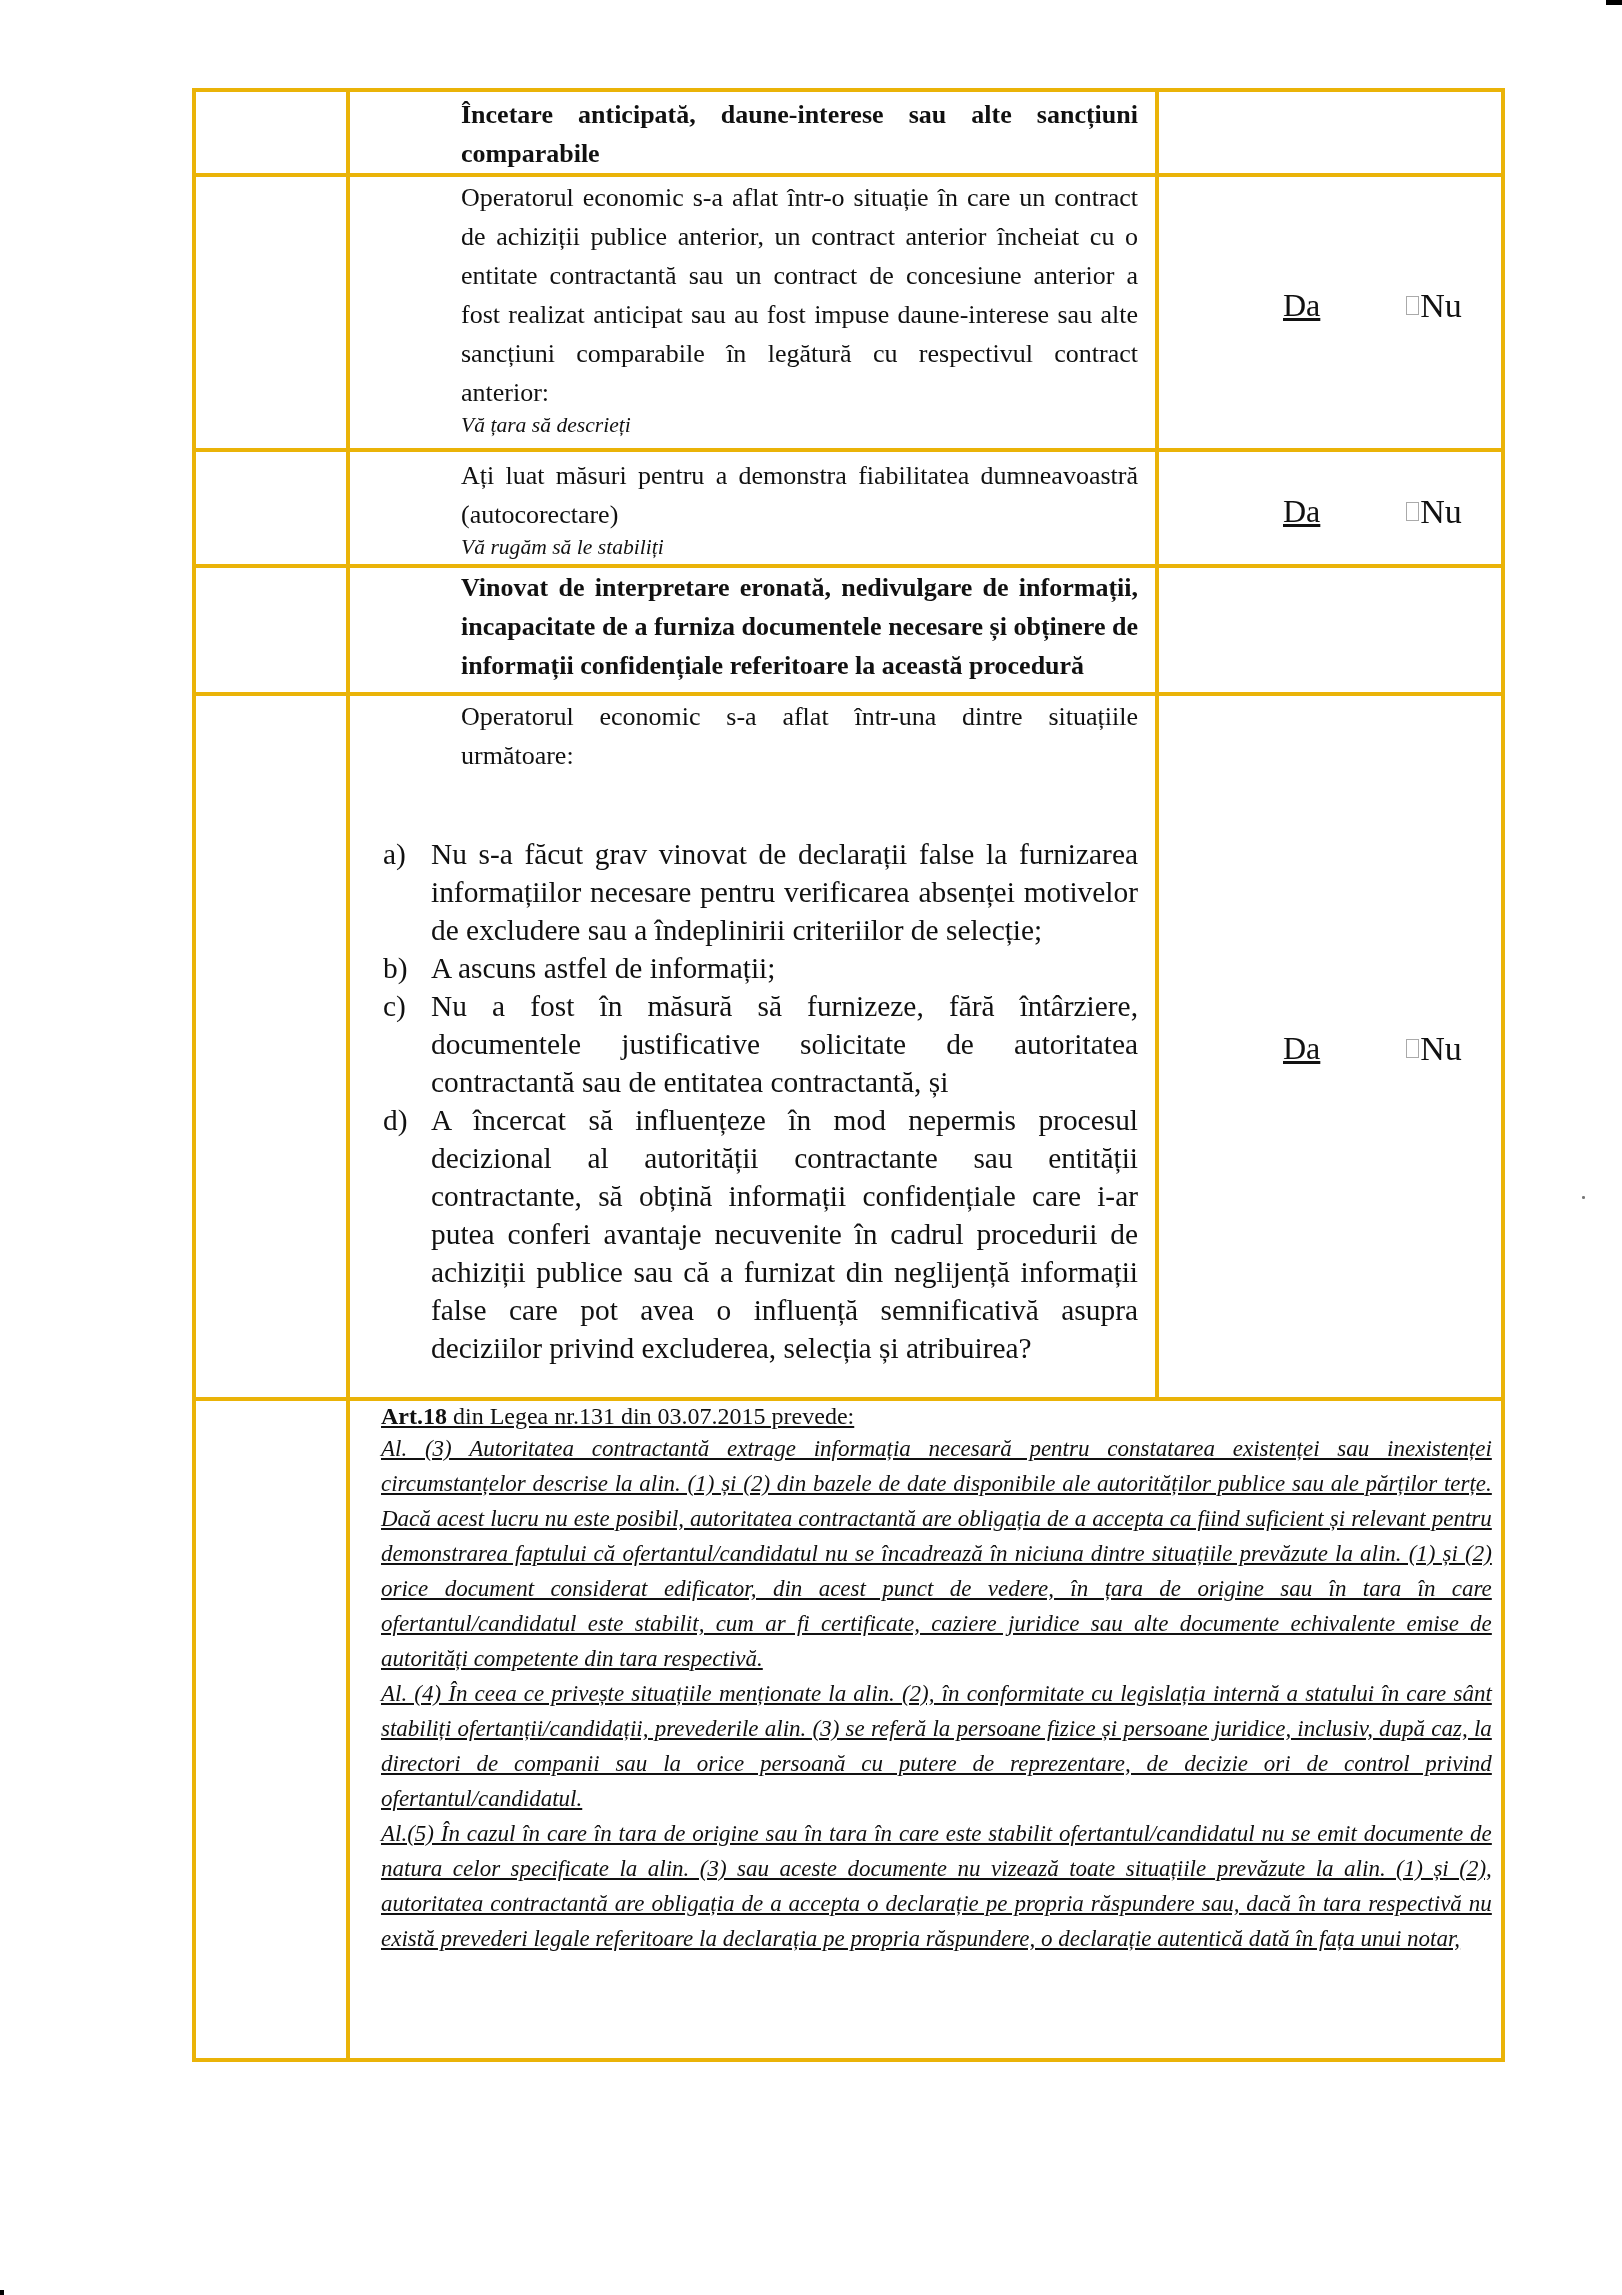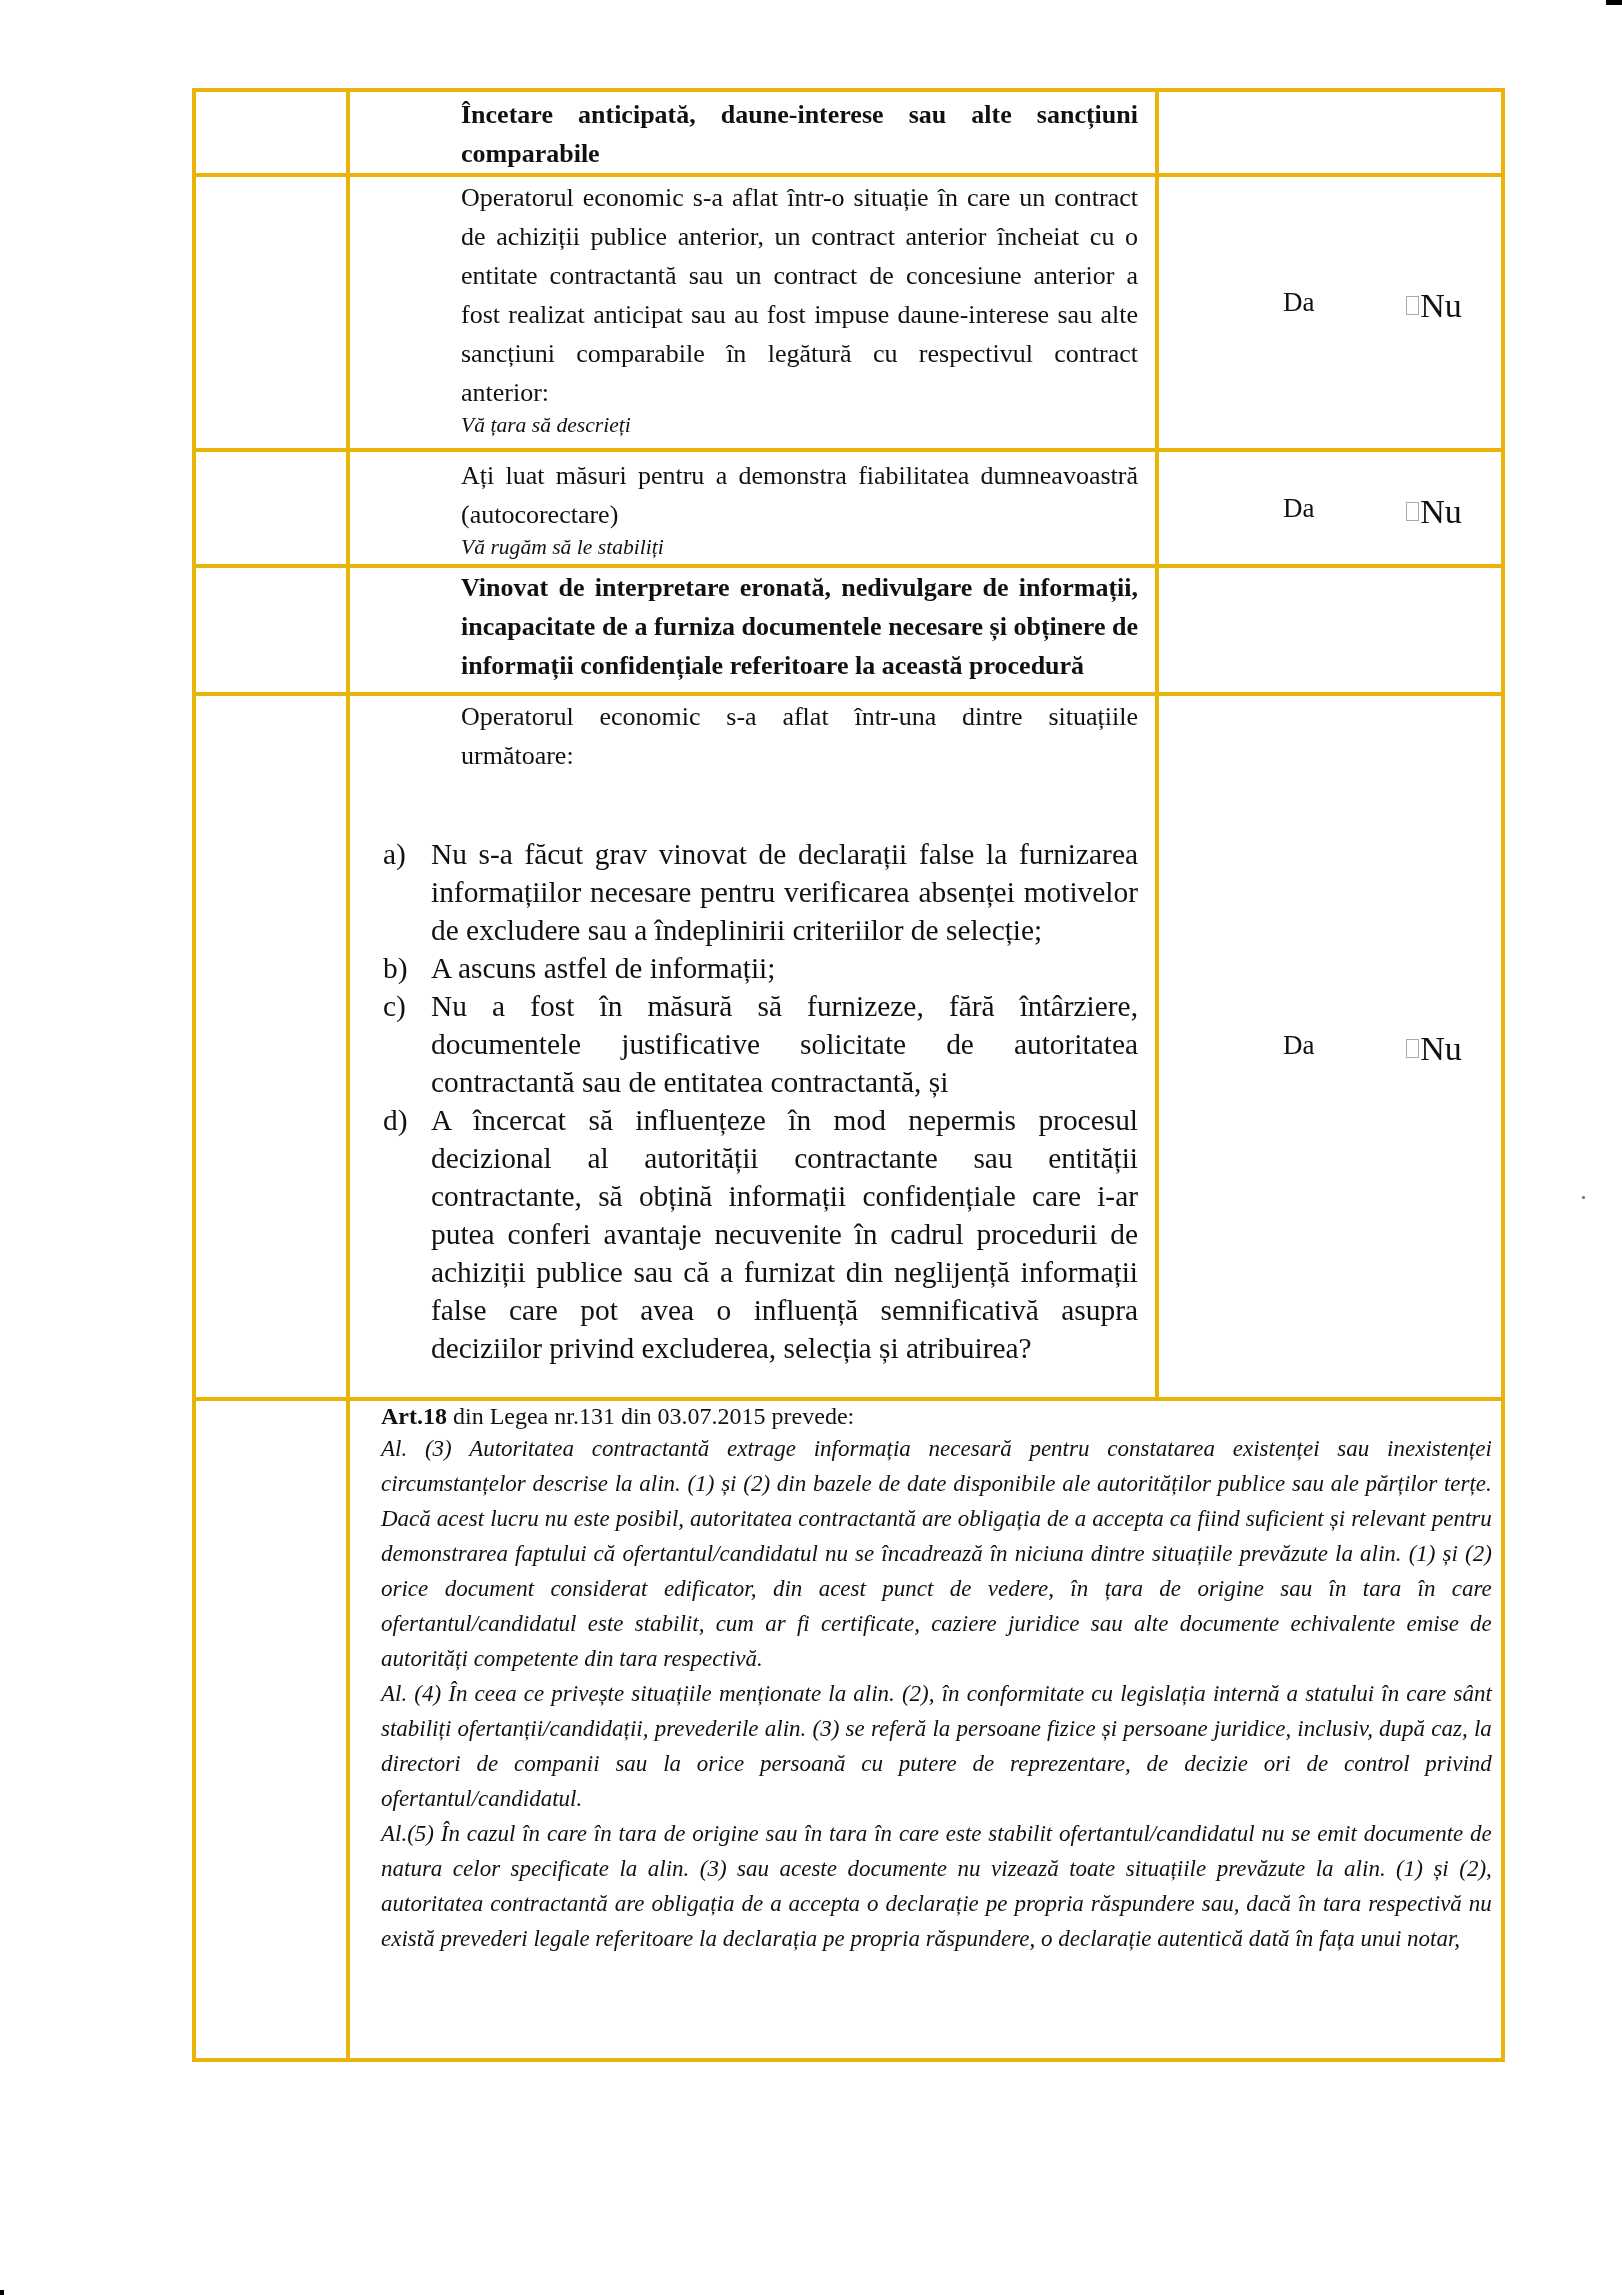--- a/index.html
+++ b/index.html
@@ -17,25 +17,25 @@
     col.c3 { width: 346px; }
 
     .cell-text { padding: 0 17px 0 111px; font-size: 26px; line-height: 39px; text-align: justify; }
     .bold { font-weight: bold; }
     .ital-note { font-style: italic; font-size: 21.6px; line-height: 26px; padding-bottom: 1.3px; }
     .list { margin: 0; padding: 0; list-style: none; }
     .list li { position: relative; padding-left: 81px; padding-right: 17px; font-size: 29.4px; line-height: 38px; text-align: justify; }
     .list li .marker { position: absolute; left: 33px; top: 0; }
 
     .answer { position: relative; width: 100%; }
-    .answer .da { position: absolute; left: 124px; font-size: 27px; }
+    .answer .da { position: absolute; left: 124px; font-size: 32px; text-decoration: underline; }
     .answer .nu { position: absolute; left: 247px; font-size: 34px; display: flex; align-items: center; }
     .checkbox { display: inline-block; width: 13px; height: 18.3px; border: 1.3px solid #aaa; margin-right: 1.3px; box-sizing: border-box; }
 
-    .art-wrap { padding: 0 9.2px 0 31px; }
+    .art-wrap { padding: 0 9.2px 0 31px; text-decoration: underline; }
     .art-head { font-size: 24px; line-height: 30px; }
     .art-para { font-style: italic; font-size: 23px; line-height: 35px; text-align: justify; }
   </style>
 </head>
 <body>
 
 <div class="scan-mark-tr"></div>
 <div class="scan-mark-bl"></div>
 <div class="dot" style="left:1582px; top:1196px;"></div>
 

